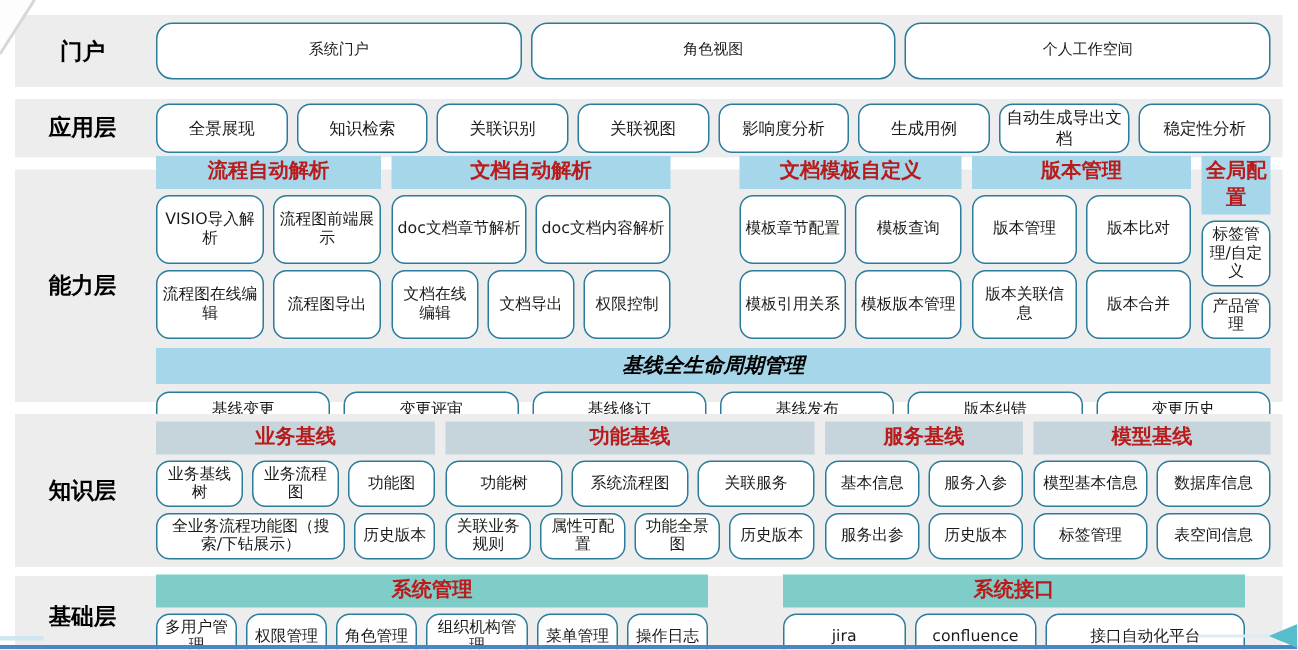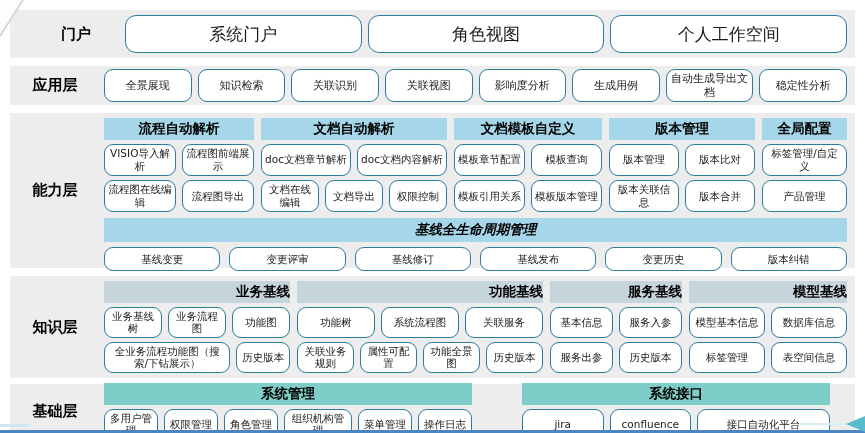--- a/index.html
+++ b/index.html
@@ -9,50 +9,50 @@
     --hdr-know:#c6d5db;
     --hdr-base:#7fcdc8;
     --line-blue:#4c86c0;
     --arrow-teal:#57bccb;
   }
   html,body{margin:0;padding:0;background:#fff;}
   body{font-family:"DejaVu Sans","Liberation Sans",sans-serif;}
   #stage{position:relative;width:865px;height:433px;background:#fff;overflow:hidden;}
   #diagram{position:absolute;left:10px;top:10px;width:845px;display:flex;flex-direction:column;}
   .band{background:var(--band-bg);display:flex;align-items:stretch;box-sizing:border-box;}
-  .band-0{height:48px;margin-bottom:8px;padding-left:21px;}
+  .band-0{height:48px;margin-bottom:8px;}
   .band-1{height:39px;margin-bottom:8px;}
   .band-2{height:155px;margin-bottom:8px;}
   .band-3{height:102px;margin-bottom:6px;}
   .band-4{height:55px;}
   .layer-label{width:90px;flex:none;display:flex;align-items:center;justify-content:center;
     font-weight:bold;font-size:15px;color:#000;}
   .layer-content{flex:1;display:flex;flex-direction:column;justify-content:center;
     padding:5px 8px 5px 4px;box-sizing:border-box;}
   .btn-row{display:flex;gap:6px;align-items:stretch;flex:1;}
   .btn{flex:1;display:flex;align-items:center;justify-content:center;text-align:center;
     background:#fff;border:1.5px solid var(--btn-border);border-radius:9px;
     font-size:11px;color:#1a1a1a;padding:2px 3px;line-height:1.2;box-sizing:border-box;
     min-height:24px;cursor:default;}
-  .band-0 .btn{border-radius:11px;font-size:17px;}
+  .band-0 .btn{border-radius:11px;font-size:10px;}
   .band-2 .btn,.band-3 .btn,.band-4 .btn{font-size:10.5px;}
   .groups-row{display:flex;gap:7px;flex:1;}
   .group{display:flex;flex-direction:column;gap:4px;box-sizing:border-box;}
   .group-header{background:#ccc;text-align:center;font-weight:bold;font-size:13.5px;
-    color:#000000;padding:2px 0;flex:none;line-height:1.3;}
+    color:#b91c1c;padding:2px 0;flex:none;line-height:1.3;}
   .band-2 .group-header{background:var(--hdr-cap);}
-  .band-3 .group-header{background:var(--hdr-know);text-align:right;}
+  .band-3 .group-header{background:var(--hdr-know);}
   .band-4 .group-header{background:var(--hdr-base);}
   .baseline-header{background:var(--hdr-cap);text-align:center;font-weight:bold;font-size:13.5px;
     padding:3px 0;margin-top:6px;flex:none;font-style:italic;}
   .baseline-row{margin-top:5px;flex:none;height:16px;gap:9px;}
   
   .band-2 .group:nth-child(1){width:150px;}
   .band-2 .group:nth-child(2){width:186px;}
-  .band-2 .group:nth-child(3){width:148px;}
+  .band-2 .group:nth-child(3){width:148px;margin-left:39px;}
   .band-2 .group:nth-child(4){width:146px;}
   .band-2 .group:nth-child(5){flex:1;}
   
   .band-3 .group:nth-child(1){width:186px;}
   .band-3 .group:nth-child(2){width:246px;}
   .band-3 .group:nth-child(3){width:132px;}
   .band-3 .group:nth-child(4){flex:1;}
   
   .band-4 .groups-row{gap:0;}
   .band-4 .group:nth-child(1){width:368px;}
@@ -161,22 +161,22 @@
                 <div class="btn">产品管理</div>
               </div>
             </div>
           </div>
           <div class="baseline-header">基线全生命周期管理</div>
           <div class="btn-row baseline-row">
             <div class="btn">基线变更</div>
             <div class="btn">变更评审</div>
             <div class="btn">基线修订</div>
             <div class="btn">基线发布</div>
+            <div class="btn">版本纠错</div>
             <div class="btn">变更历史</div>
-            <div class="btn">版本纠错</div>
           </div>
         </div>
       </div>
       <div class="band band-3">
         <div class="layer-label">知识层</div>
         <div class="layer-content">
           <div class="groups-row">
             <div class="group">
               <div class="group-header">业务基线</div>
               <div class="btn-row">

